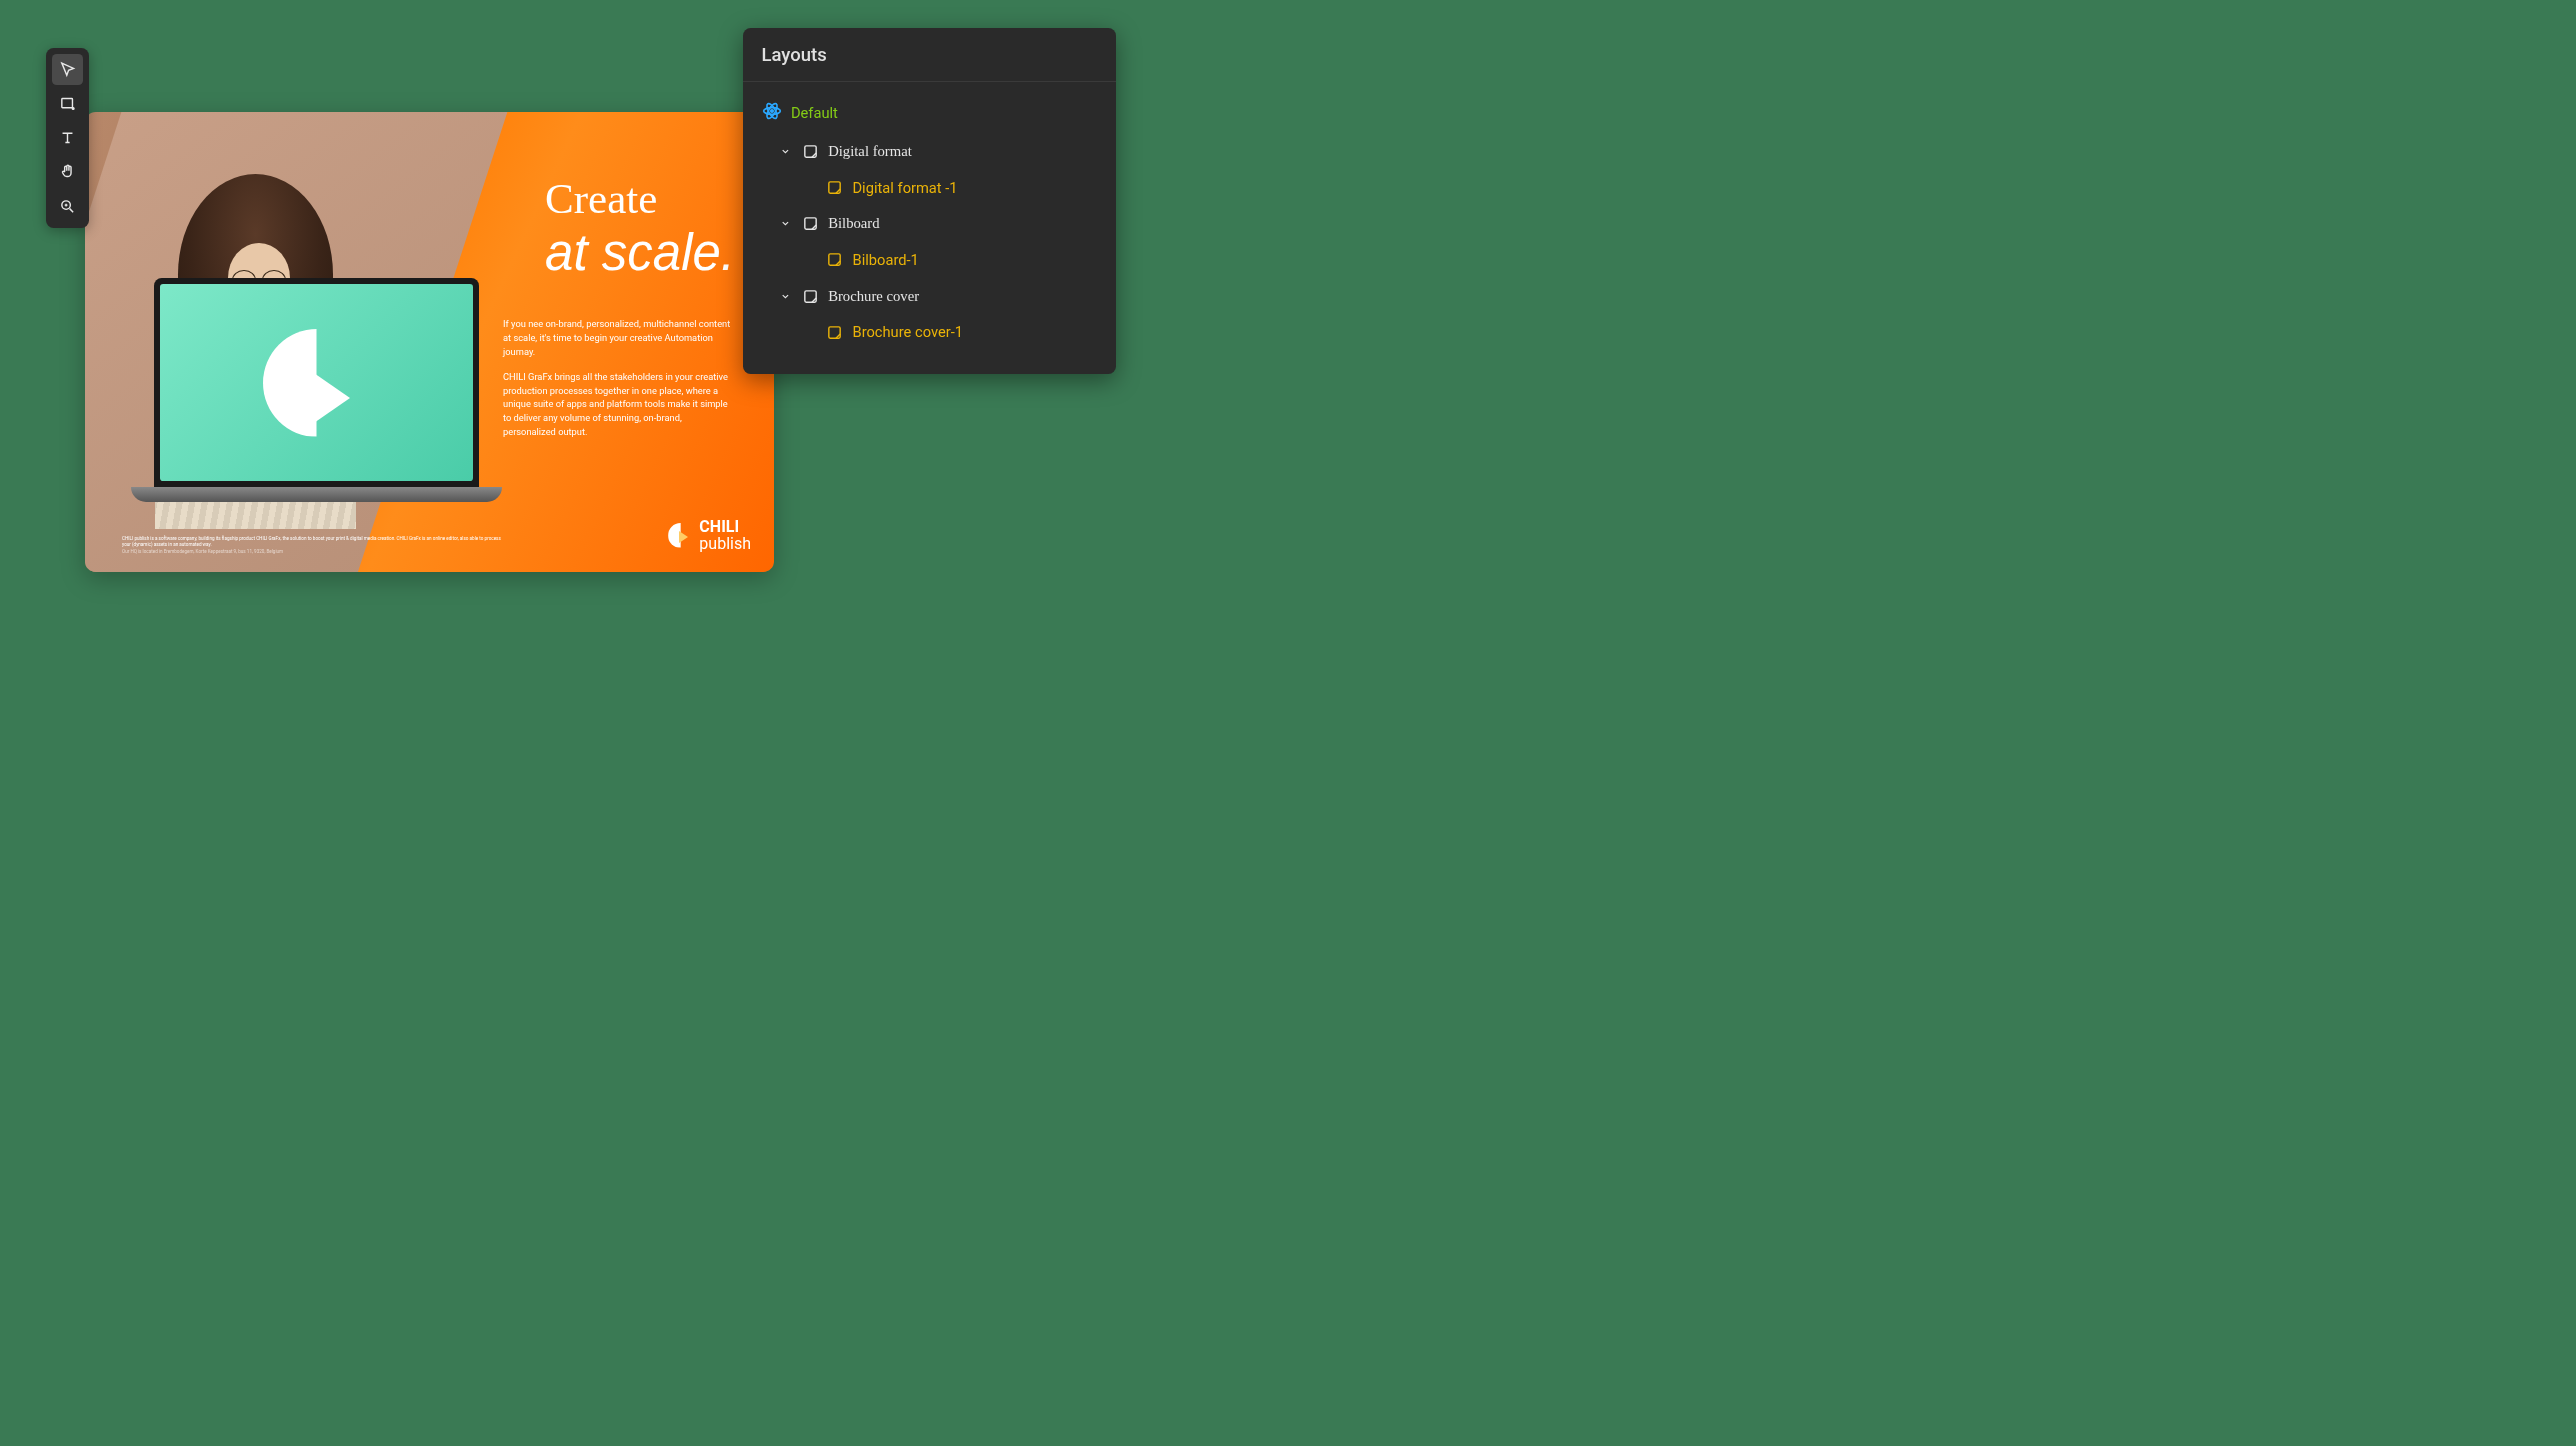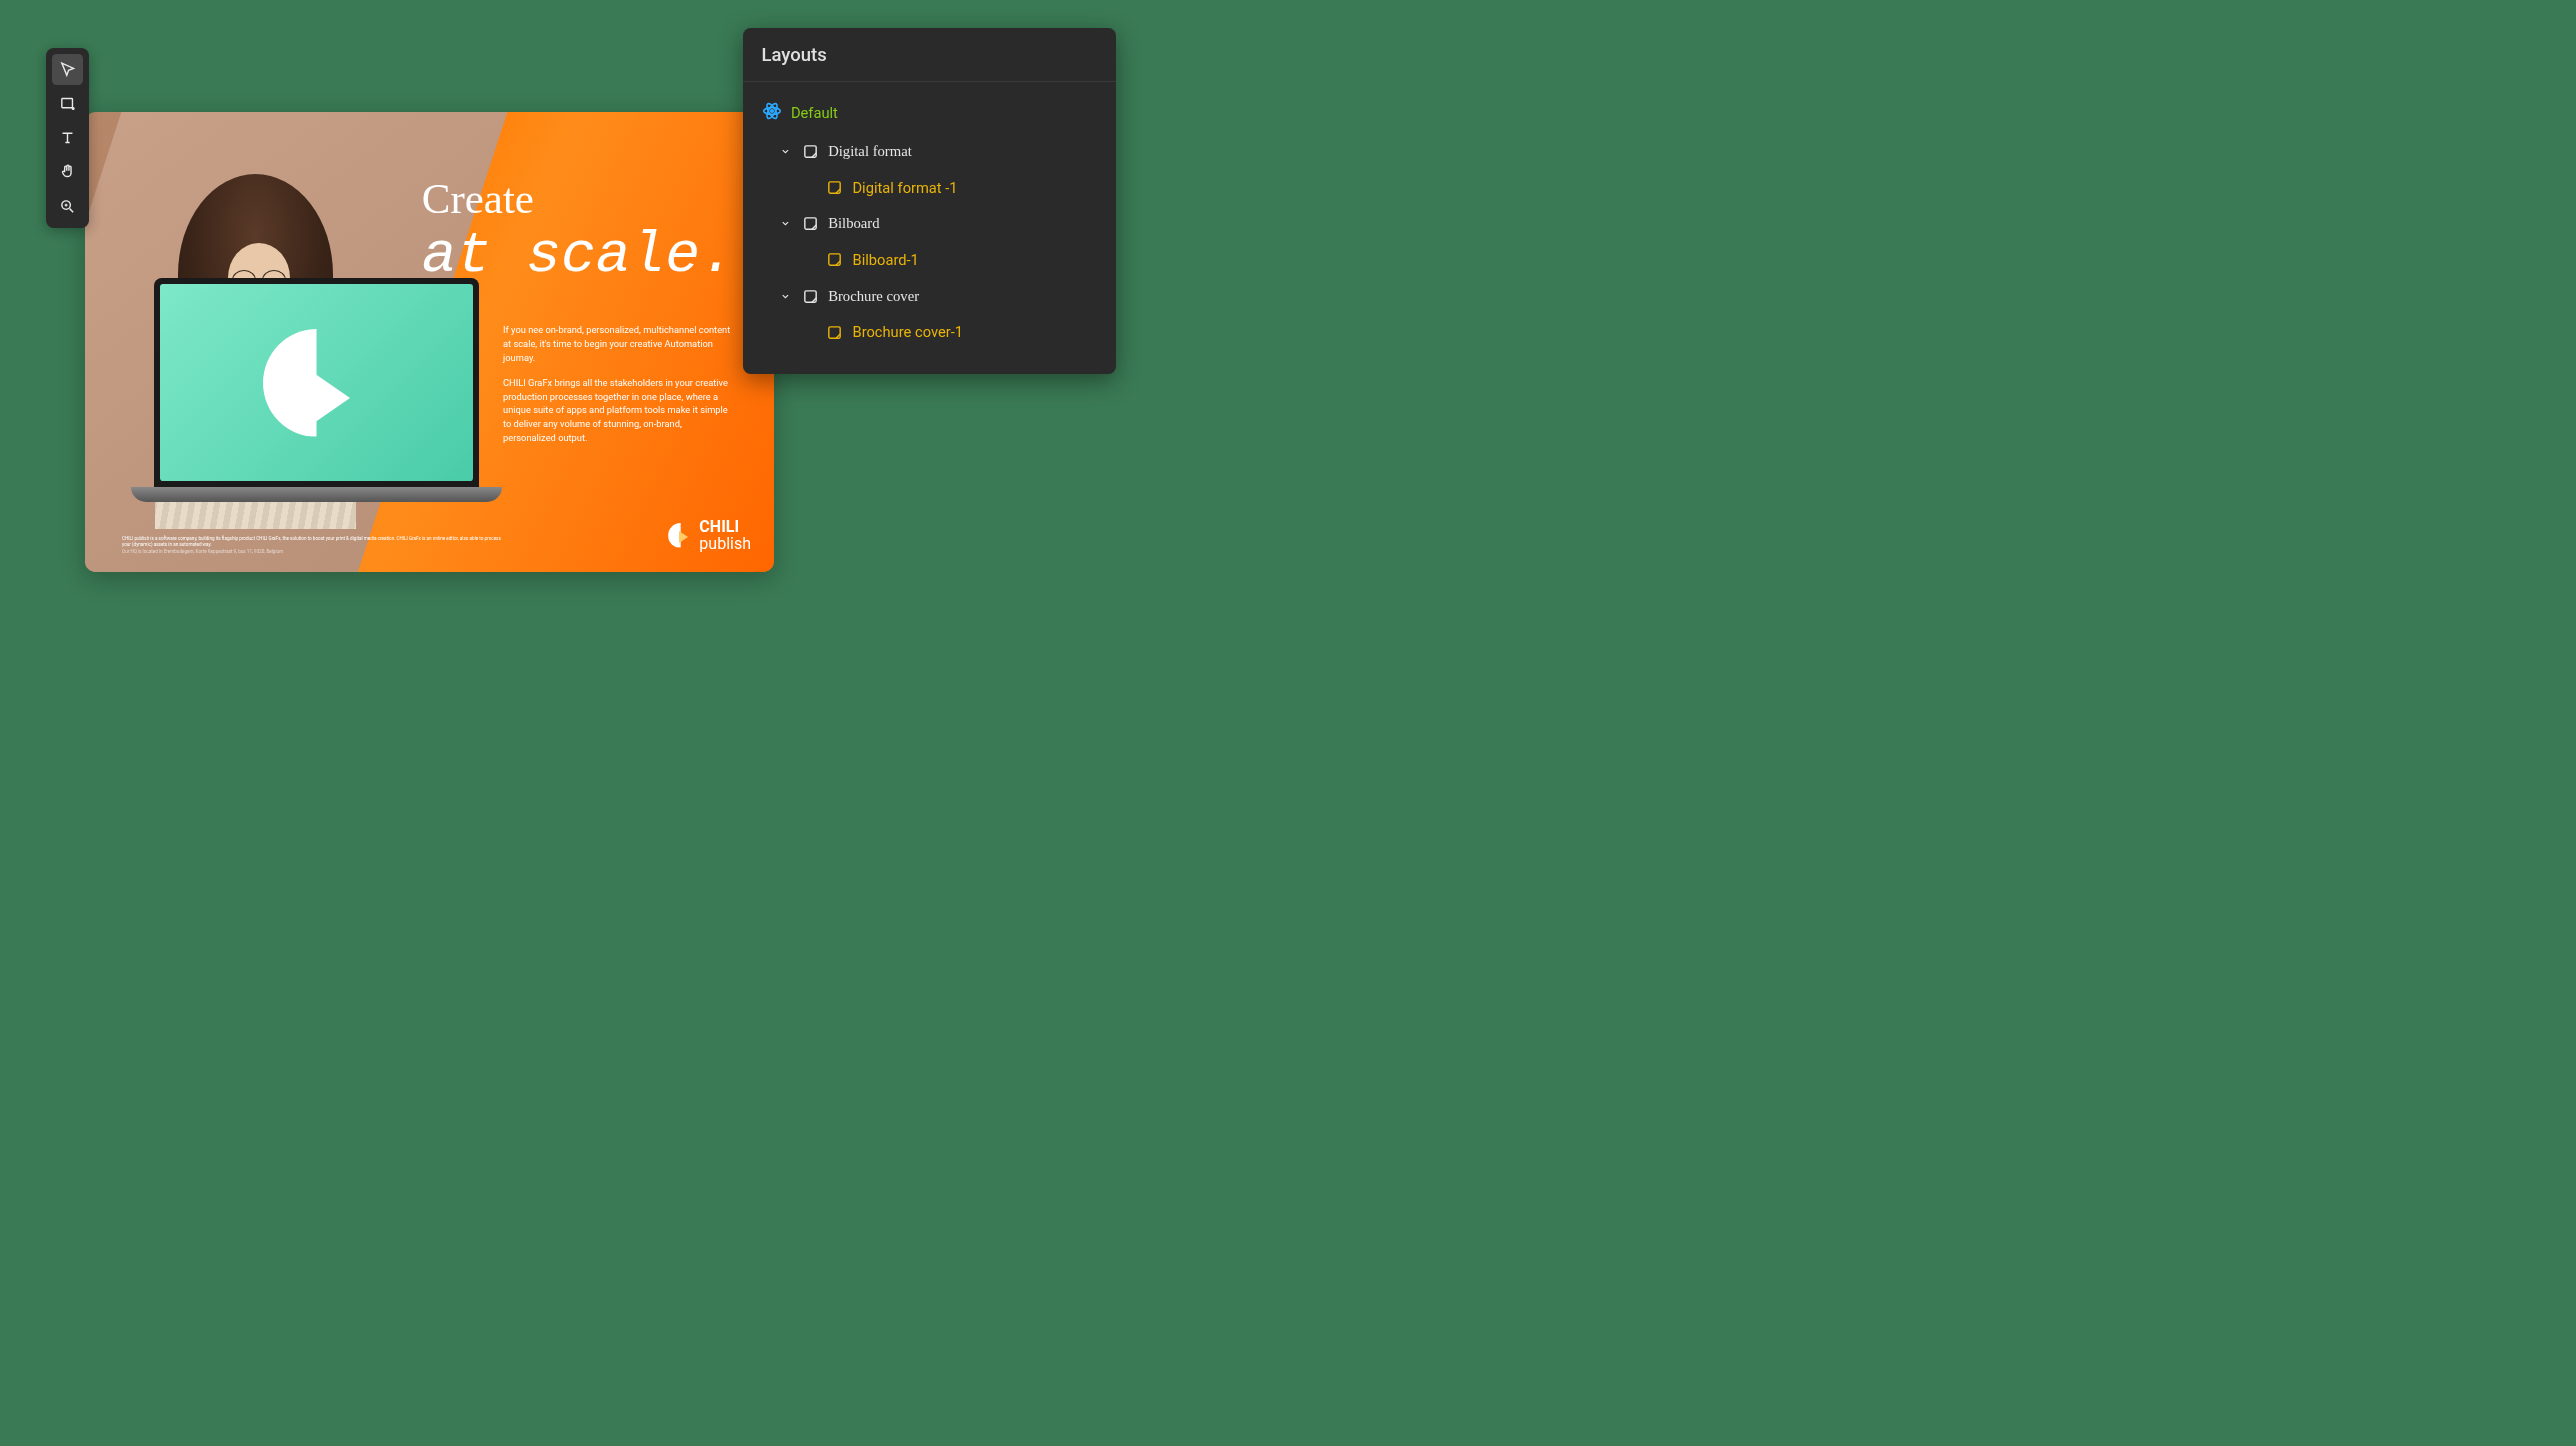--- a/index.html
+++ b/index.html
@@ -180,28 +180,28 @@
   text-align: left;
 }
 .headline-1 {
   color: #fff;
   font-size: 43px;
   font-weight: 400;
   font-family: Georgia, serif;
 }
 .headline-2 {
   color: #fff;
-  font-size: 58px;
+  font-size: 51px;
   font-style: italic;
-  font-family: Liberation Mono, monospace;
+  font-family: Liberation Sans, sans-serif;
 }
 .body-text {
   position: absolute;
   right: 39px;
-  top: 211px;
+  top: 205px;
   width: 232px;
   color: #fff;
   font-size: 9.3px;
   line-height: 1.5;
 }
 .body-text p { margin-bottom: 10.8px; }
 
 .brand {
   position: absolute;
   right: 23px;

